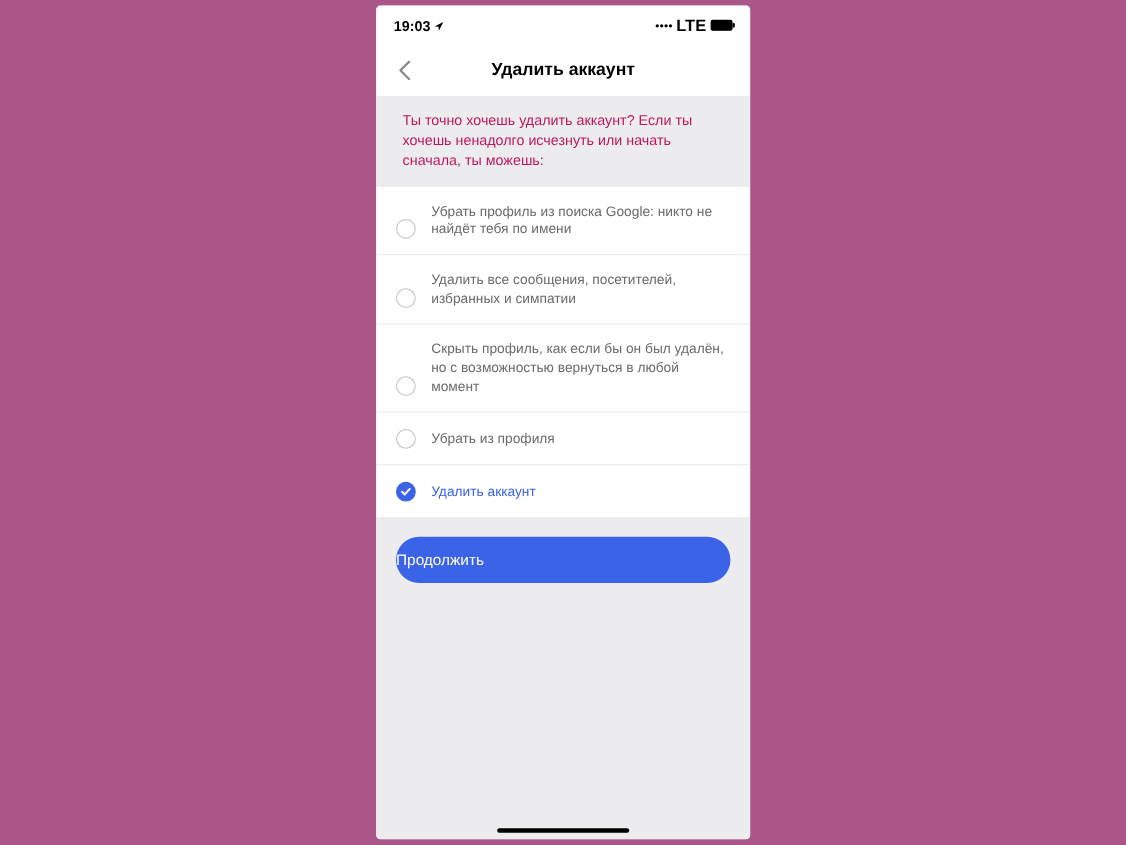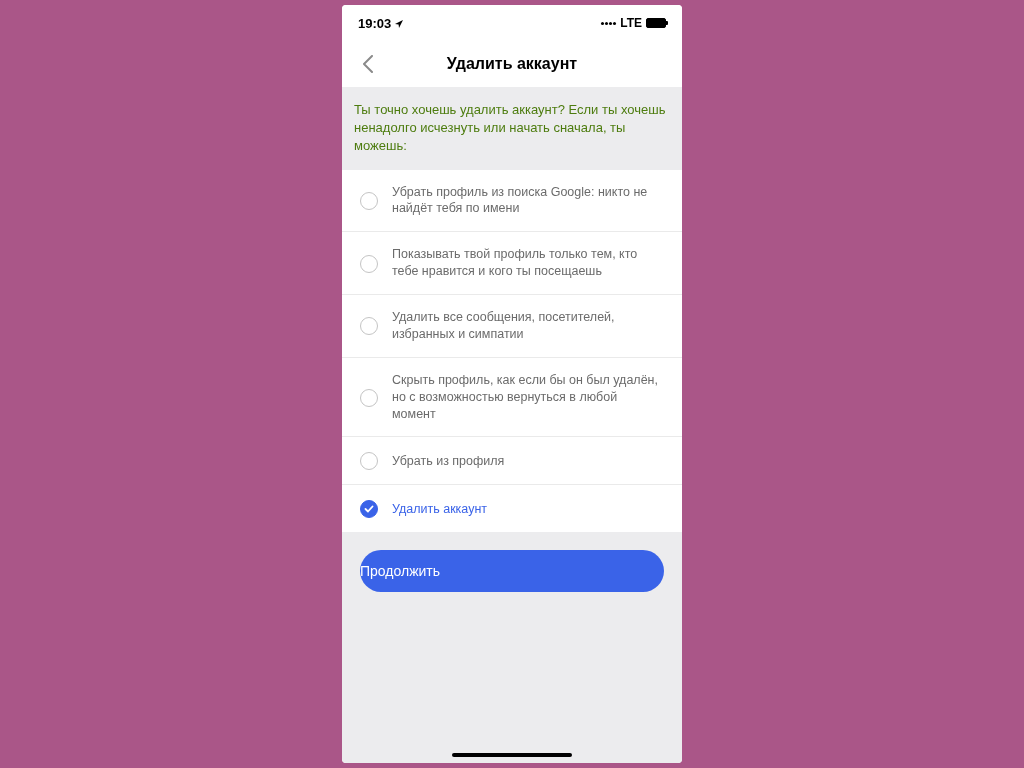--- a/index.html
+++ b/index.html
@@ -36,21 +36,21 @@
     }
     .status-left {
       display: flex;
       align-items: center;
       gap: 4px;
     }
     .status-right {
       display: flex;
       align-items: center;
       gap: 4px;
-      font-size: 12px;
+      font-size: 15px;
       font-weight: 700;
     }
     .nav-arrow svg { width: 8px; height: 8px; }
     .signal-dots {
       display: inline-flex;
       gap: 1px;
       align-items: flex-end;
     }
     .signal-dots span {
       width: 3px;
@@ -97,32 +97,32 @@
     .header-title {
       position: absolute;
       left: 50%;
       transform: translateX(-50%);
       font-size: 16px;
       font-weight: 700;
       color: #000;
     }
     .info-block {
       background: #ececee;
-      padding: 14px 12px;
+      padding: 14px 24px;
       font-size: 13px;
       line-height: 1.4;
-      color: #4d7c0f;
+      color: #be185d;
     }
     .options {
       background: #fff;
       flex: 0 0 auto;
     }
     .option {
       display: flex;
-      align-items: center;
+      align-items: flex-end;
       padding: 14px 18px;
       gap: 14px;
       border-bottom: 1px solid #eaeaea;
       cursor: pointer;
     }
     .option:last-child { border-bottom: none; }
     .radio {
       flex-shrink: 0;
       width: 18px;
       height: 18px;
@@ -214,24 +214,20 @@
 
   <div class="info-block">Ты точно хочешь удалить аккаунт? Если ты хочешь ненадолго исчезнуть или начать сначала, ты можешь:</div>
 
   <div class="options">
     <div class="option">
       <span class="radio"></span>
       <span class="option-text">Убрать профиль из поиска Google: никто не найдёт тебя по имени</span>
     </div>
     <div class="option">
       <span class="radio"></span>
-      <span class="option-text">Показывать твой профиль только тем, кто тебе нравится и кого ты посещаешь</span>
-    </div>
-    <div class="option">
-      <span class="radio"></span>
       <span class="option-text">Удалить все сообщения, посетителей, избранных и симпатии</span>
     </div>
     <div class="option">
       <span class="radio"></span>
       <span class="option-text">Скрыть профиль, как если бы он был удалён, но с возможностью вернуться в любой момент</span>
     </div>
     <div class="option">
       <span class="radio"></span>
       <span class="option-text">Убрать из профиля</span>
     </div>

